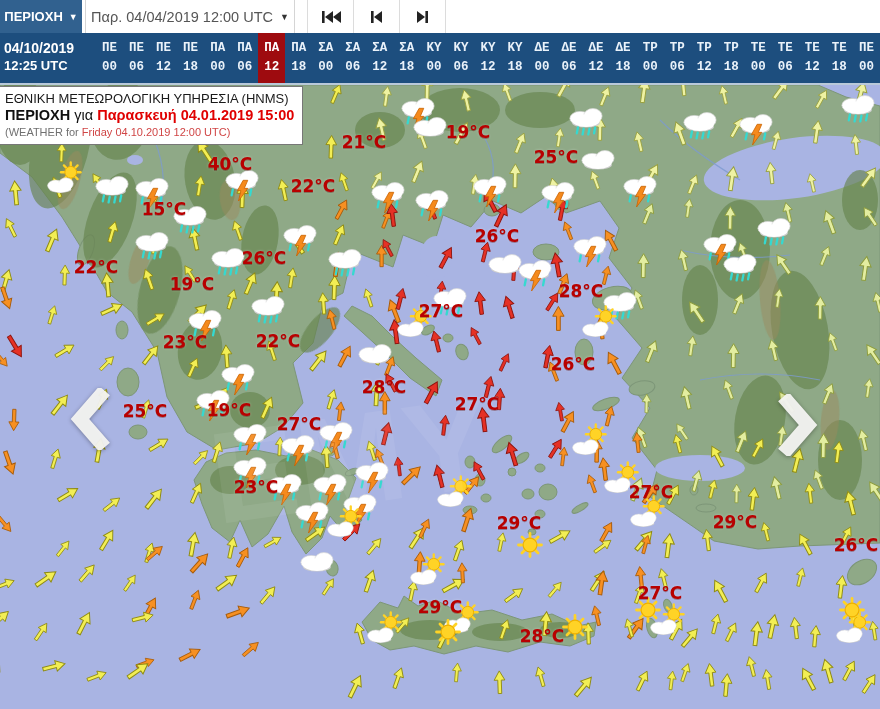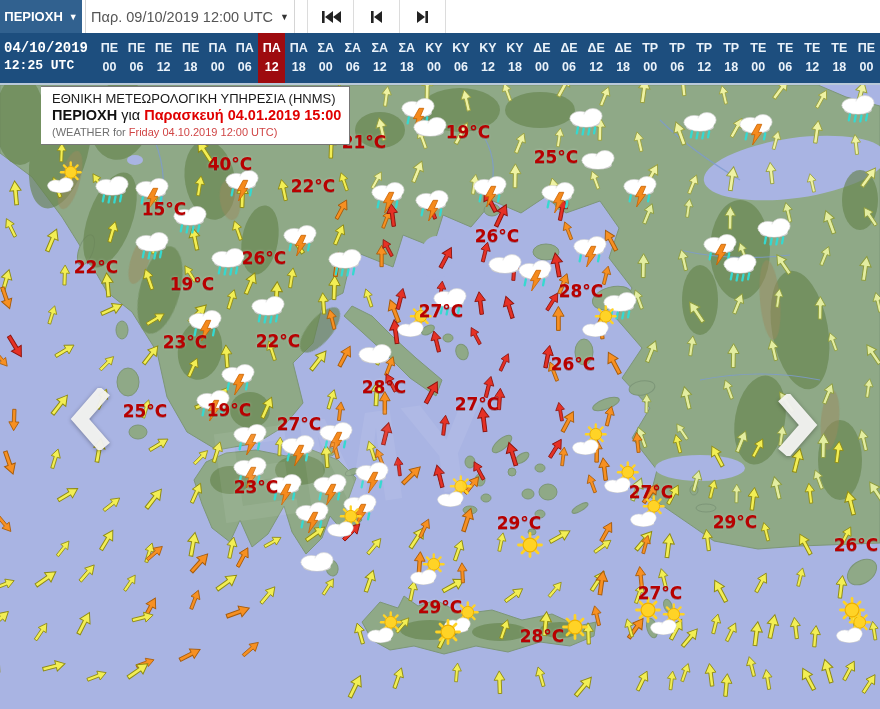--- a/index.html
+++ b/index.html
@@ -15,43 +15,43 @@
             color:#555;font-size:14.5px;display:flex;align-items:center;justify-content:center;gap:7px;cursor:pointer;}
   #date-btn .caret{color:#333;font-size:9px;}
   #nav-group{margin-left:12px;display:flex;}
   .nav-btn{width:45px;display:flex;align-items:center;justify-content:center;border-right:1px solid #dcdcdc;cursor:pointer;background:#fff;}
   .nav-btn:first-child{border-left:1px solid #dcdcdc;}
   .nav-btn svg{display:block;}
 
   
   #timebar{position:absolute;left:0;top:33px;width:880px;height:52px;background:#1d4e7e;
            border-bottom:2px solid #b9c9d9;box-sizing:border-box;display:flex;color:#fff;}
-  #timebar-date{width:96px;padding:6px 0 16px 4px;box-sizing:border-box;line-height:18px;font-family:Liberation Mono, monospace;}
+  #timebar-date{width:96px;padding:6px 0 16px 4px;box-sizing:border-box;line-height:18px;}
   #timebar-date .l1{font-weight:bold;font-size:14px;}
   #timebar-date .l2{font-weight:bold;font-size:13px;}
   #timeline-slots{flex:1;display:flex;}
   .slot{flex:1;display:flex;flex-direction:column;align-items:center;justify-content:center;
-        font-weight:bold;font-size:12.5px;line-height:19px;color:#eaf2fa;cursor:pointer;}
+        font-weight:bold;font-size:12.5px;line-height:19px;color:#eaf2fa;cursor:pointer;font-family:Liberation Mono, monospace;}
   .slot.hl{background:#9e0b0f;color:#fff;}
 
   
   #map{position:absolute;left:0;top:85px;width:880px;height:624px;overflow:hidden;background:#a9b4e3;}
   #map svg.layer{position:absolute;left:0;top:0;}
   .temp{position:absolute;transform:translate(-50%,-50%);font-family:"DejaVu Sans","Liberation Sans",sans-serif;
         font-weight:700;font-size:17px;color:#b80000;white-space:nowrap;z-index:30;
         text-shadow:0 1px 0 rgba(90,0,0,.35),0 0 3px rgba(255,255,255,.35);}
   #watermark{position:absolute;left:210px;top:300px;font-size:130px;font-weight:bold;color:#fff;
              opacity:.07;transform:rotate(-8deg);z-index:5;pointer-events:none;}
 
   .chev{position:absolute;z-index:40;cursor:pointer;filter:drop-shadow(0 1px 2px rgba(0,0,0,.35));}
   #chev-left{left:68px;top:303px;}
   #chev-right{left:776px;top:309px;}
 
   #map-titlebox{position:absolute;left:0;top:1px;z-index:50;background:#fff;border:1px solid #777;
-                border-left:none;padding:3px 8px 3px 11px;line-height:17px;white-space:nowrap;margin-left:41px;}
+                border-left:none;padding:3px 8px 3px 5px;line-height:17px;white-space:nowrap;}
   #map-titlebox .t1{font-size:13px;color:#1a1a1a;}
   #map-titlebox .t2{font-size:14.5px;color:#111;}
   #map-titlebox .t2 .b{font-weight:bold;}
   #map-titlebox .t2 .red{font-weight:bold;color:#e00000;}
   #map-titlebox .t3{font-size:11px;color:#707070;}
   #map-titlebox .t3 .red{color:#d04545;}
 
   #legendbox{position:absolute;left:0;bottom:0;z-index:50;width:258px;background:#fff;
              border:1px solid #222;border-left:none;border-bottom:none;box-sizing:border-box;}
   #legendbox .row{padding:2px 4px 1px 2px;font-size:11px;color:#111;white-space:nowrap;}
@@ -64,21 +64,21 @@
 <body>
 
 <div id="app">
 
   <div id="toolbar">
     <div id="region-btn">
       <span>ΠΕΡΙΟΧΗ</span>
       <span class="caret">▼</span>
     </div>
     <div id="date-btn">
-      <span>Παρ. 09/10/2019 12:00 UTC</span>
+      <span>Παρ. 04/04/2019 12:00 UTC</span>
       <span class="caret">▼</span>
     </div>
     <div id="nav-group">
       <div class="nav-btn">
         <svg width="20" height="14" viewBox="0 0 20 14">
           <rect x="1" y="1" width="2.6" height="12" fill="#222"></rect>
           <polygon points="12,1 12,13 4,7" fill="#222"></polygon>
           <polygon points="20,1 20,13 12,7" fill="#222"></polygon>
         </svg>
       </div>

